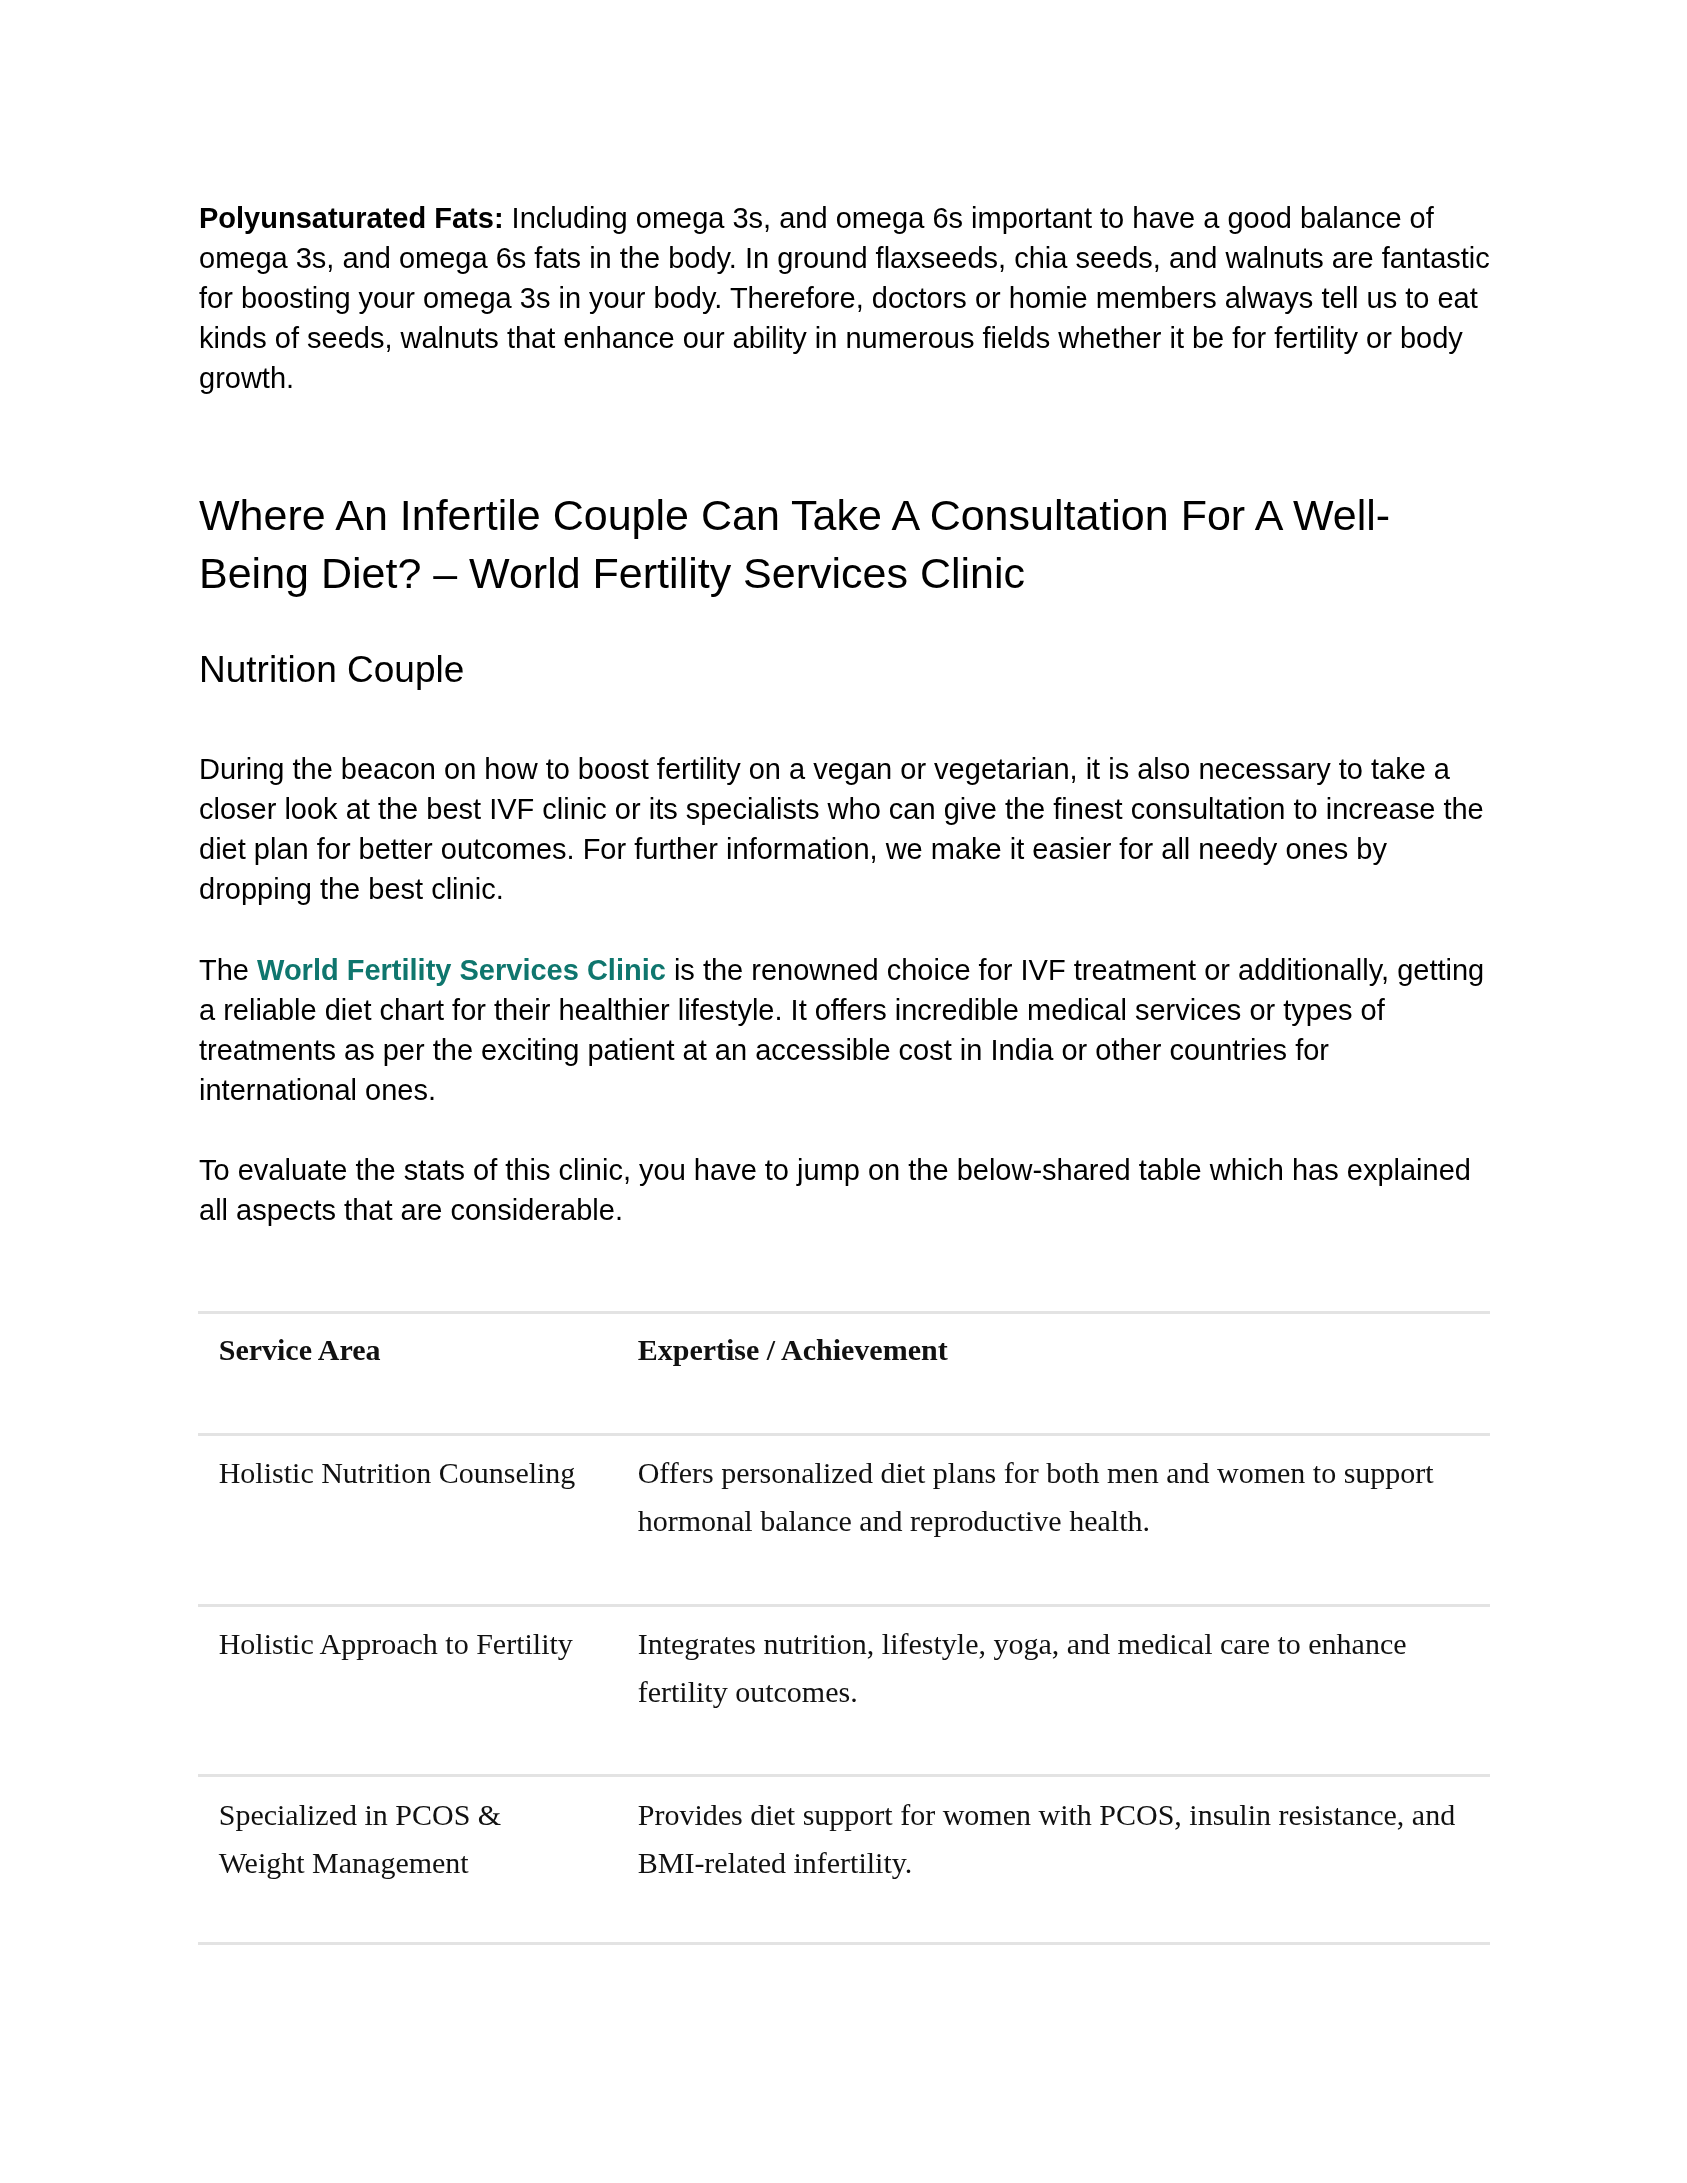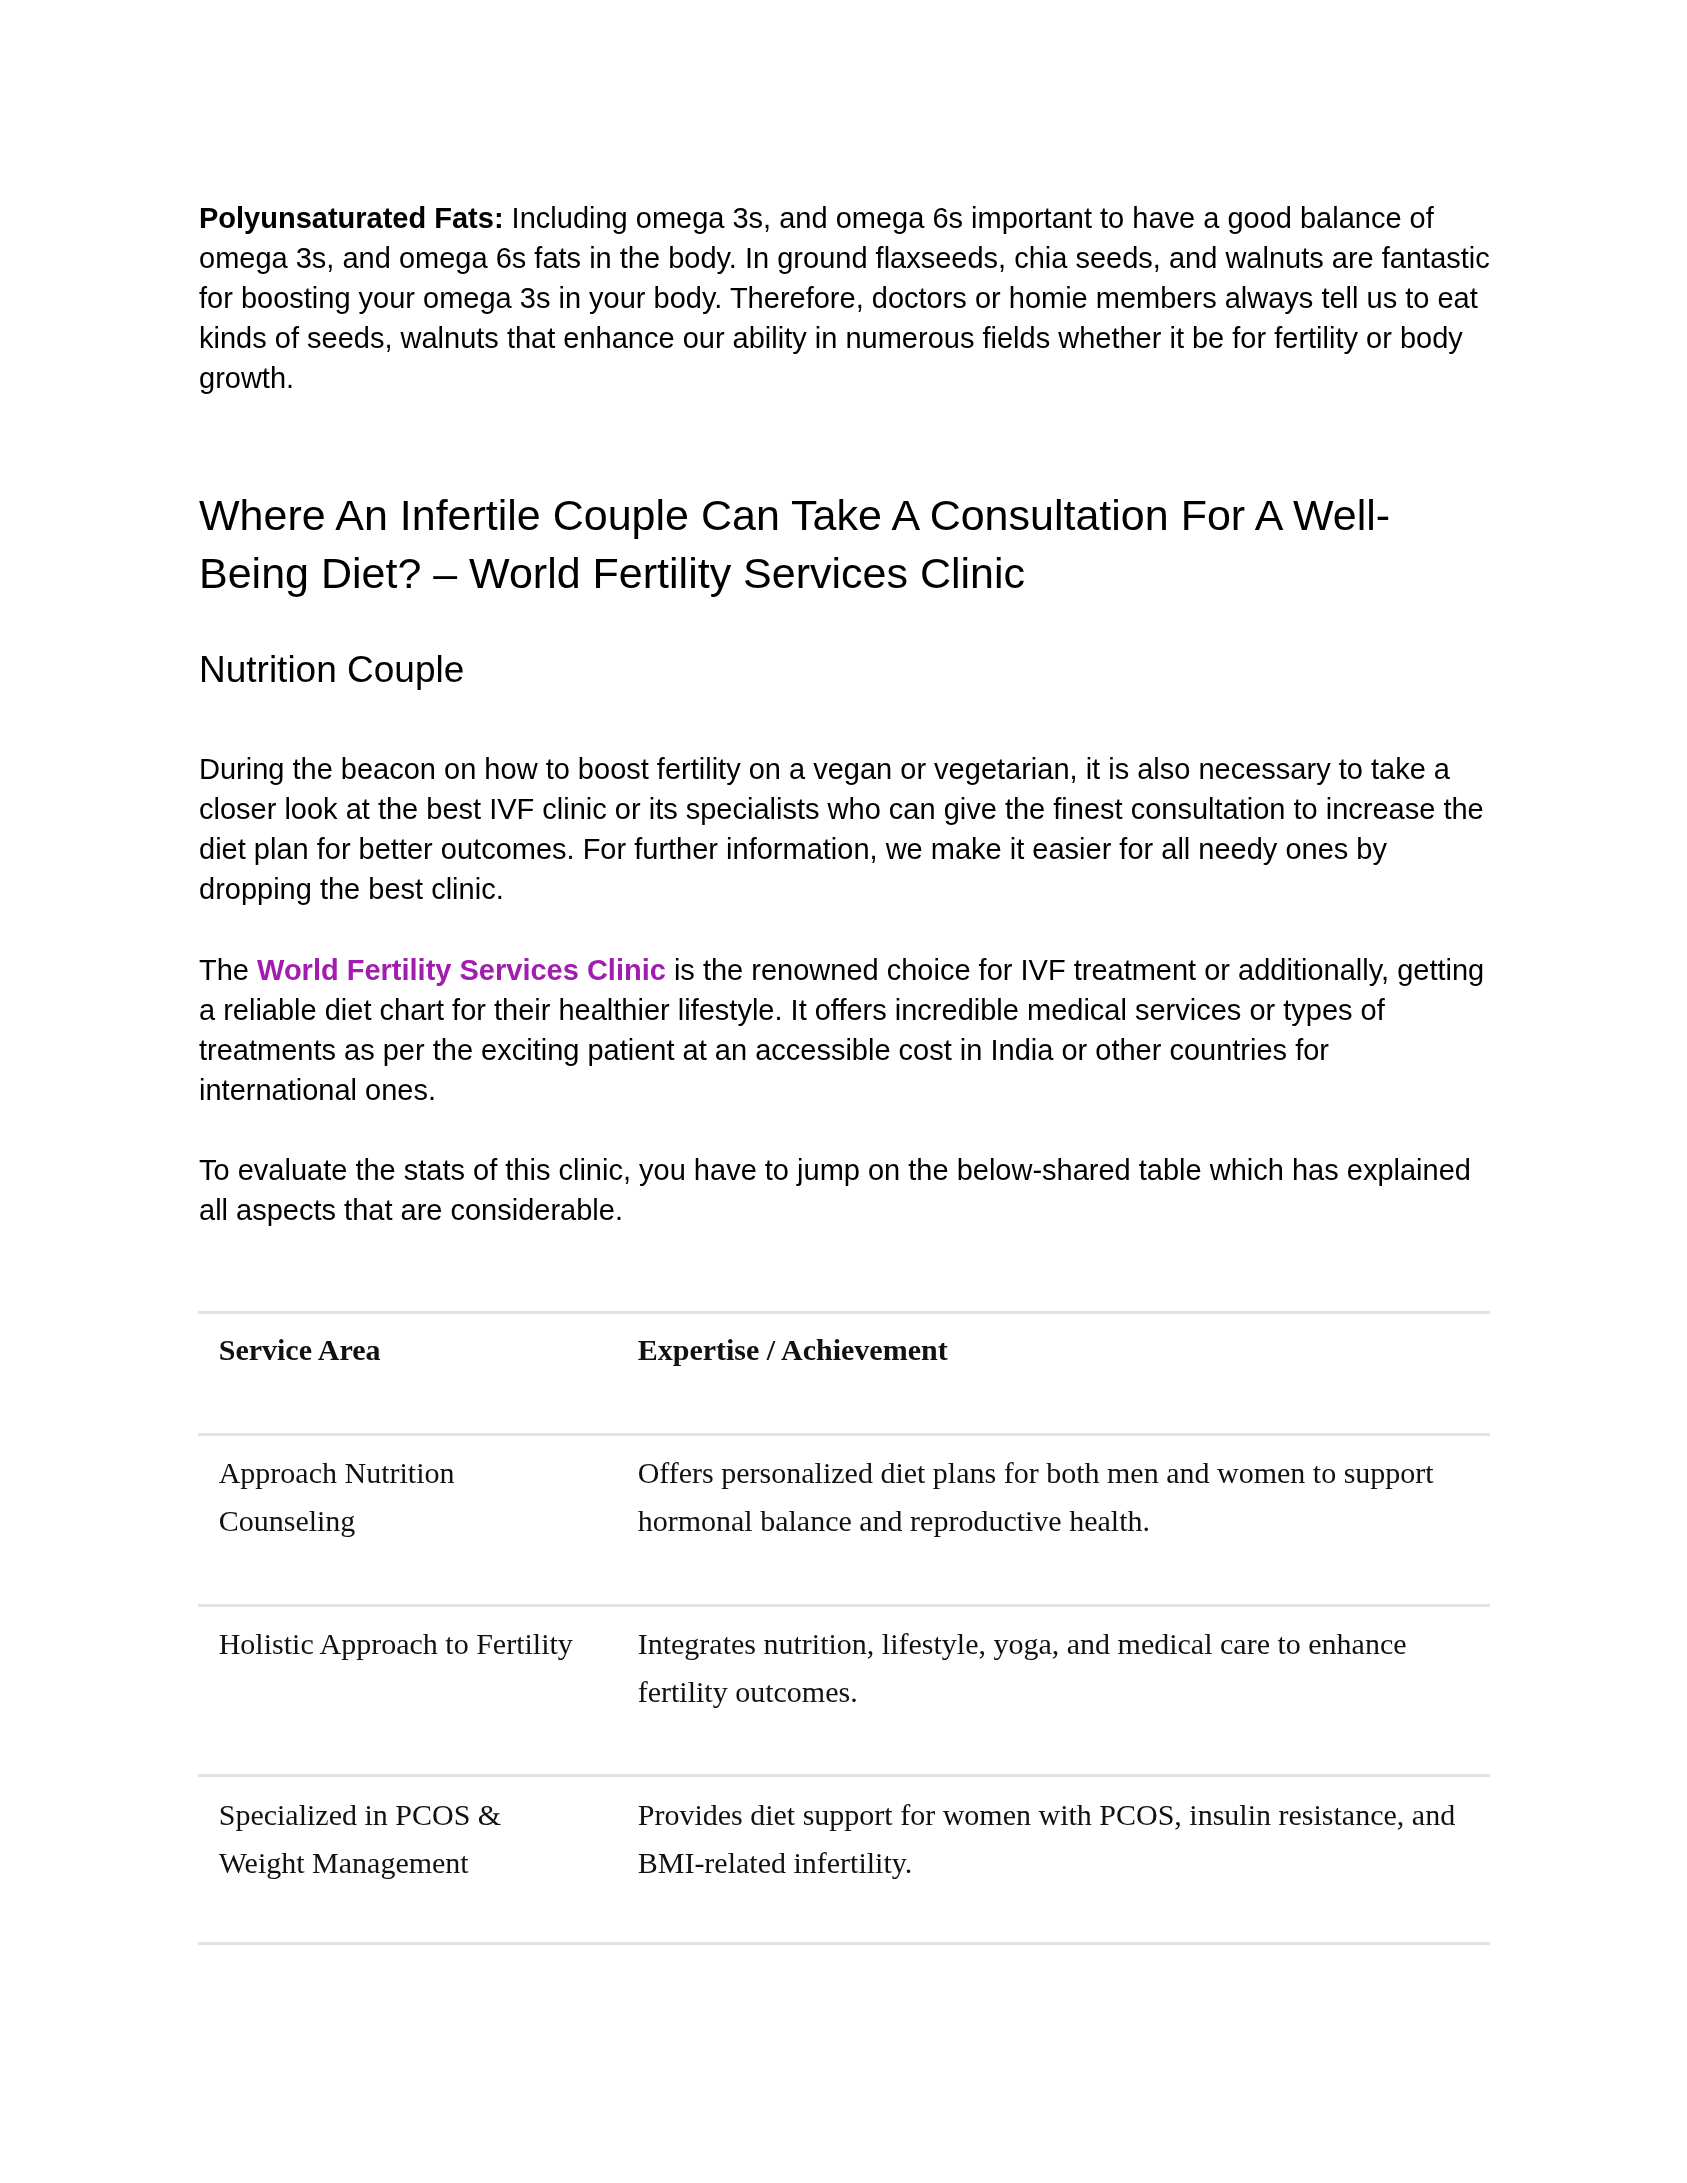--- a/index.html
+++ b/index.html
@@ -1,21 +1,21 @@
 <!DOCTYPE html>
 <html style="font-size:10.5px"><head>
 <meta charset="utf-8">
 <style>
   html, body { margin: 0; padding: 0; background: #ffffff; }
   body { width: 1687px; height: 2183px; position: relative; overflow: hidden; }
   .page { position: absolute; left: 199px; top: 0; width: 1292px; }
   .sans { font-family: "Liberation Sans", sans-serif; color: #000; }
   .p { position: absolute; left: 0; width: 1292px; font-size: 29px; line-height: 40px; margin: 0; }
   .p b { font-weight: bold; }
-  .link { color: #a21caf; font-weight: bold; text-decoration: none; }
+  .link { color: #0f766e; font-weight: bold; text-decoration: none; }
   .h1 { position: absolute; left: 0; top: 486px; width: 1292px; font-size: 43px; line-height: 58px; font-weight: normal; margin: 0; }
   .h2 { position: absolute; left: 0; top: 647px; font-size: 37px; line-height: 46px; font-weight: normal; margin: 0; }
   .table { position: absolute; left: -1.3px; top: 1311px; width: 1292px; font-family: "Liberation Serif", serif; color: #111; }
   .rule { position: absolute; left: 0; width: 1292px; height: 2.6px; background: #e3e3e3; }
   .cell { position: absolute; font-size: 30px; line-height: 48px; }
   .c1 { left: 21px; width: 369px; }
   .c2 { left: 440px; width: 857px; }
   .th { font-weight: bold; }
 </style>
 </head>
@@ -37,21 +37,21 @@
 
   <div class="table">
     <div class="rule" style="top:0px;"></div>
     <div>
       <div class="cell c1 th" style="top:14.5px;">Service Area</div>
       <div class="cell c2 th" style="top:14.5px;">Expertise / Achievement</div>
     </div>
     <div class="rule" style="top:122px;"></div>
 
     <div>
-      <div class="cell c1" style="top:138px;">Approach Nutrition Counseling</div>
+      <div class="cell c1" style="top:138px;">Holistic Nutrition Counseling</div>
       <div class="cell c2" style="top:138px;">Offers personalized diet plans for both men and women to support hormonal balance and reproductive health.</div>
     </div>
     <div class="rule" style="top:293px;"></div>
 
     <div>
       <div class="cell c1" style="top:309px;">Holistic Approach to Fertility</div>
       <div class="cell c2" style="top:309px;">Integrates nutrition, lifestyle, yoga, and medical care to enhance fertility outcomes.</div>
     </div>
     <div class="rule" style="top:463px;"></div>
 

